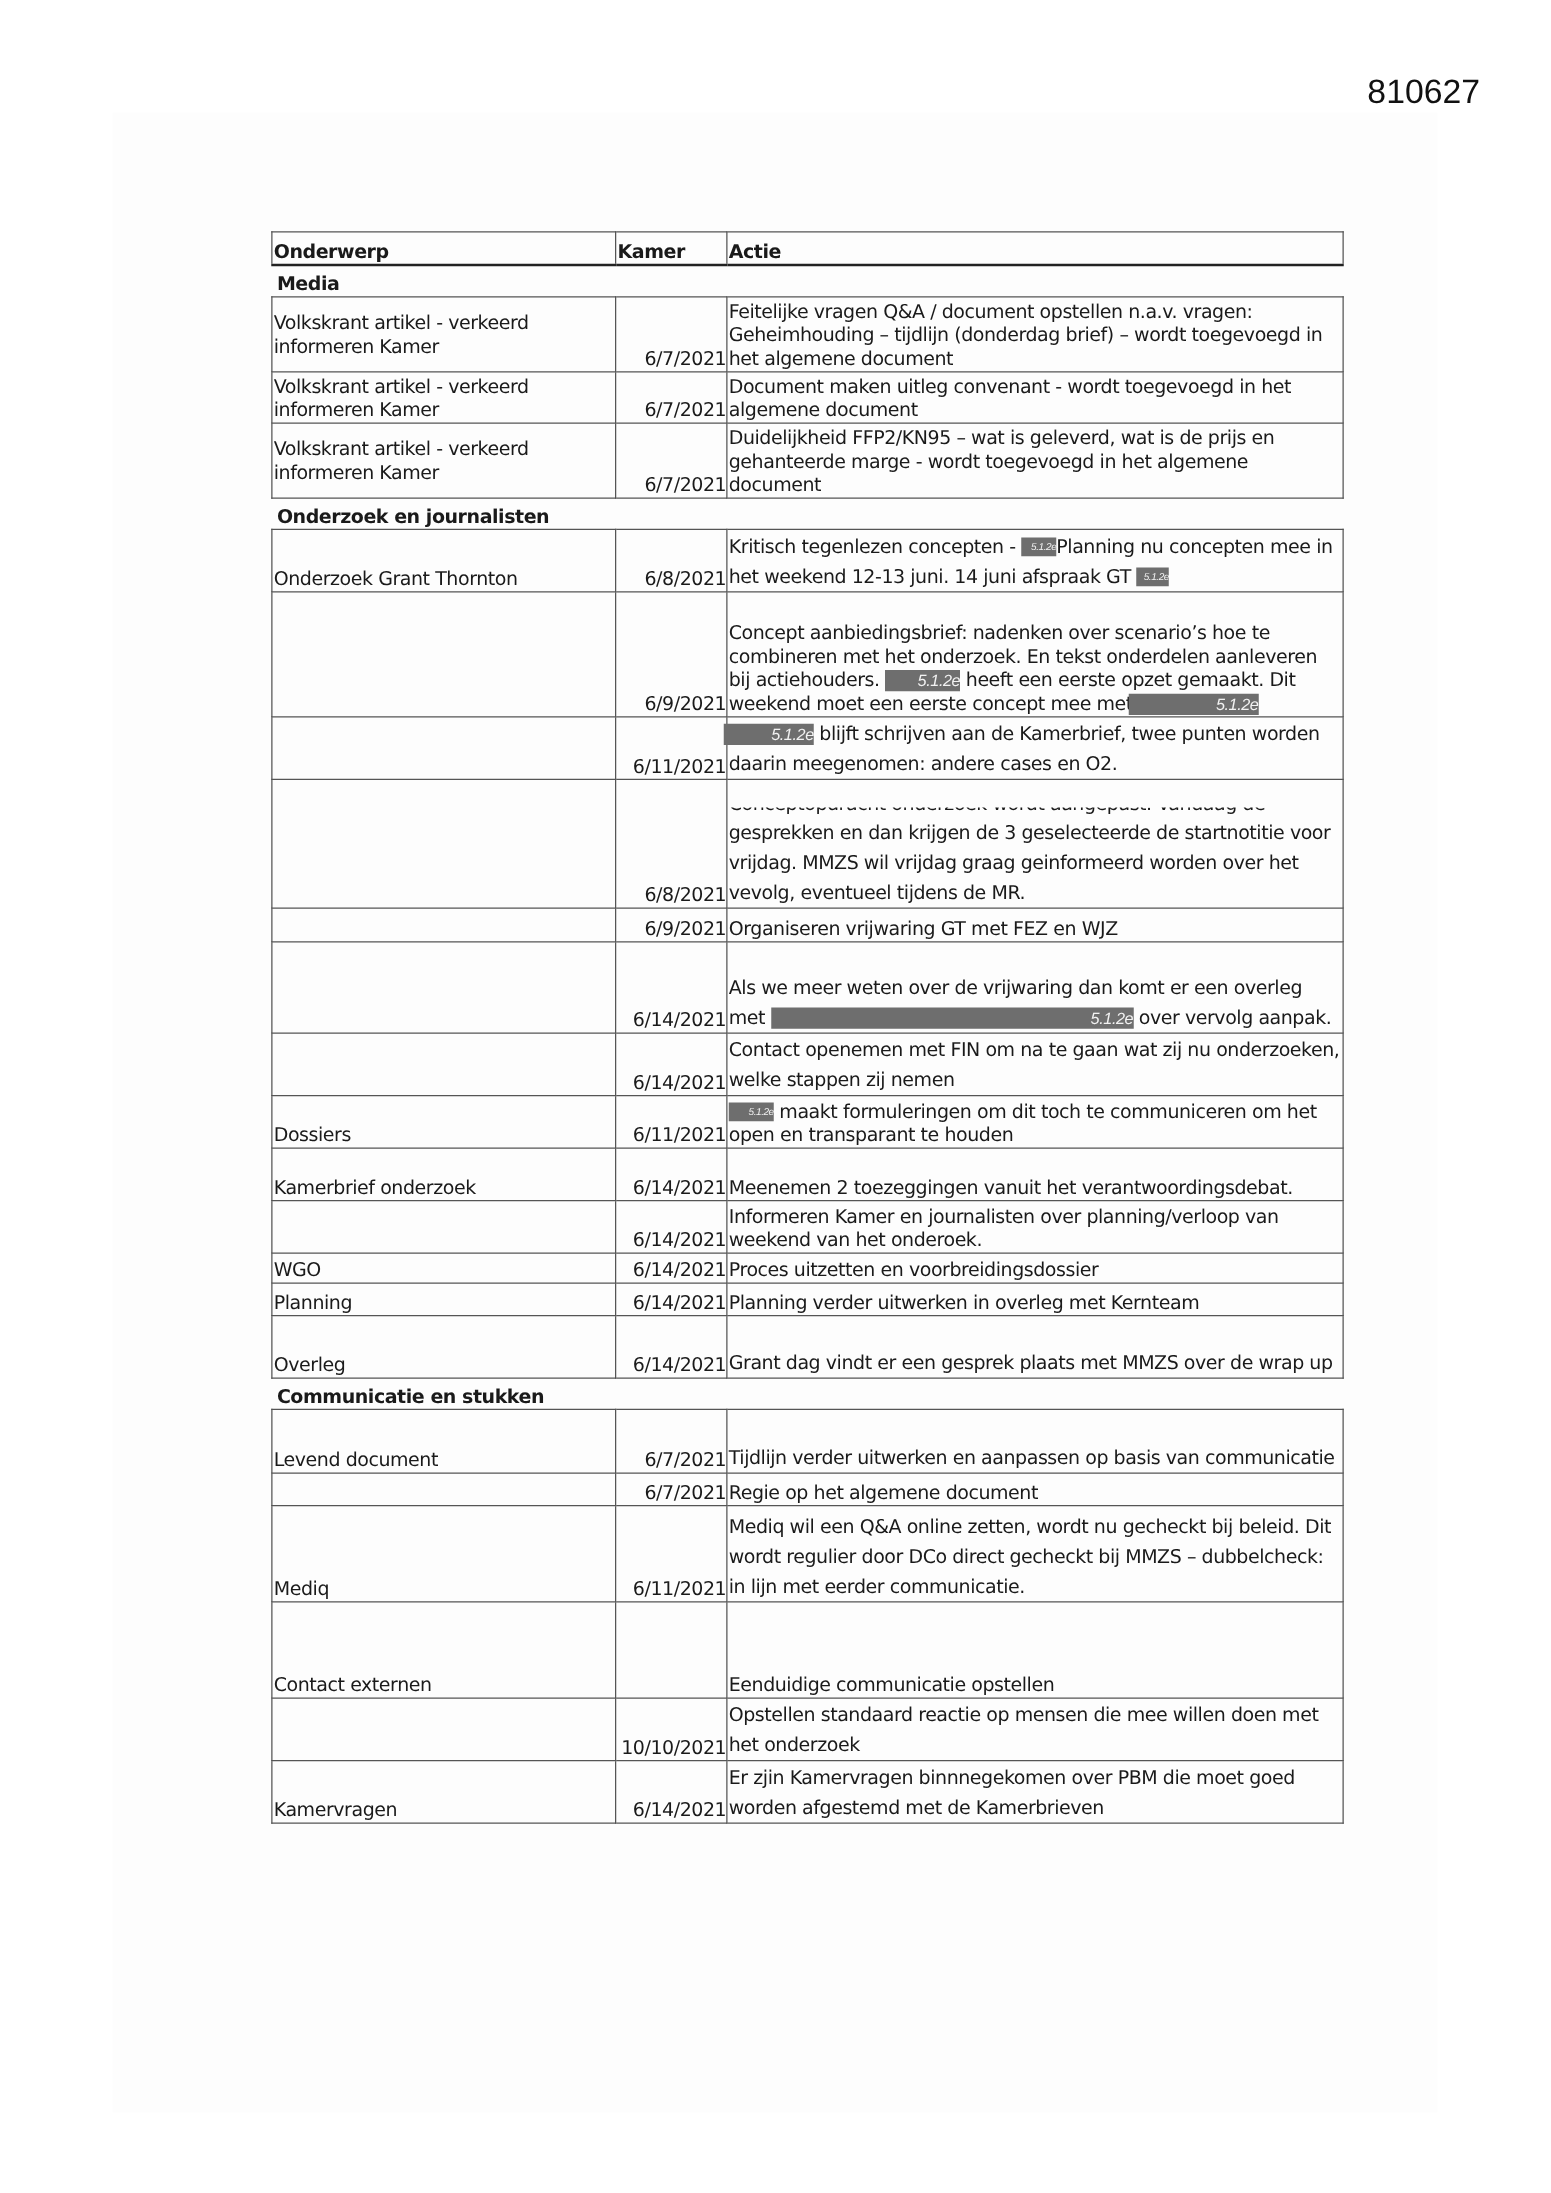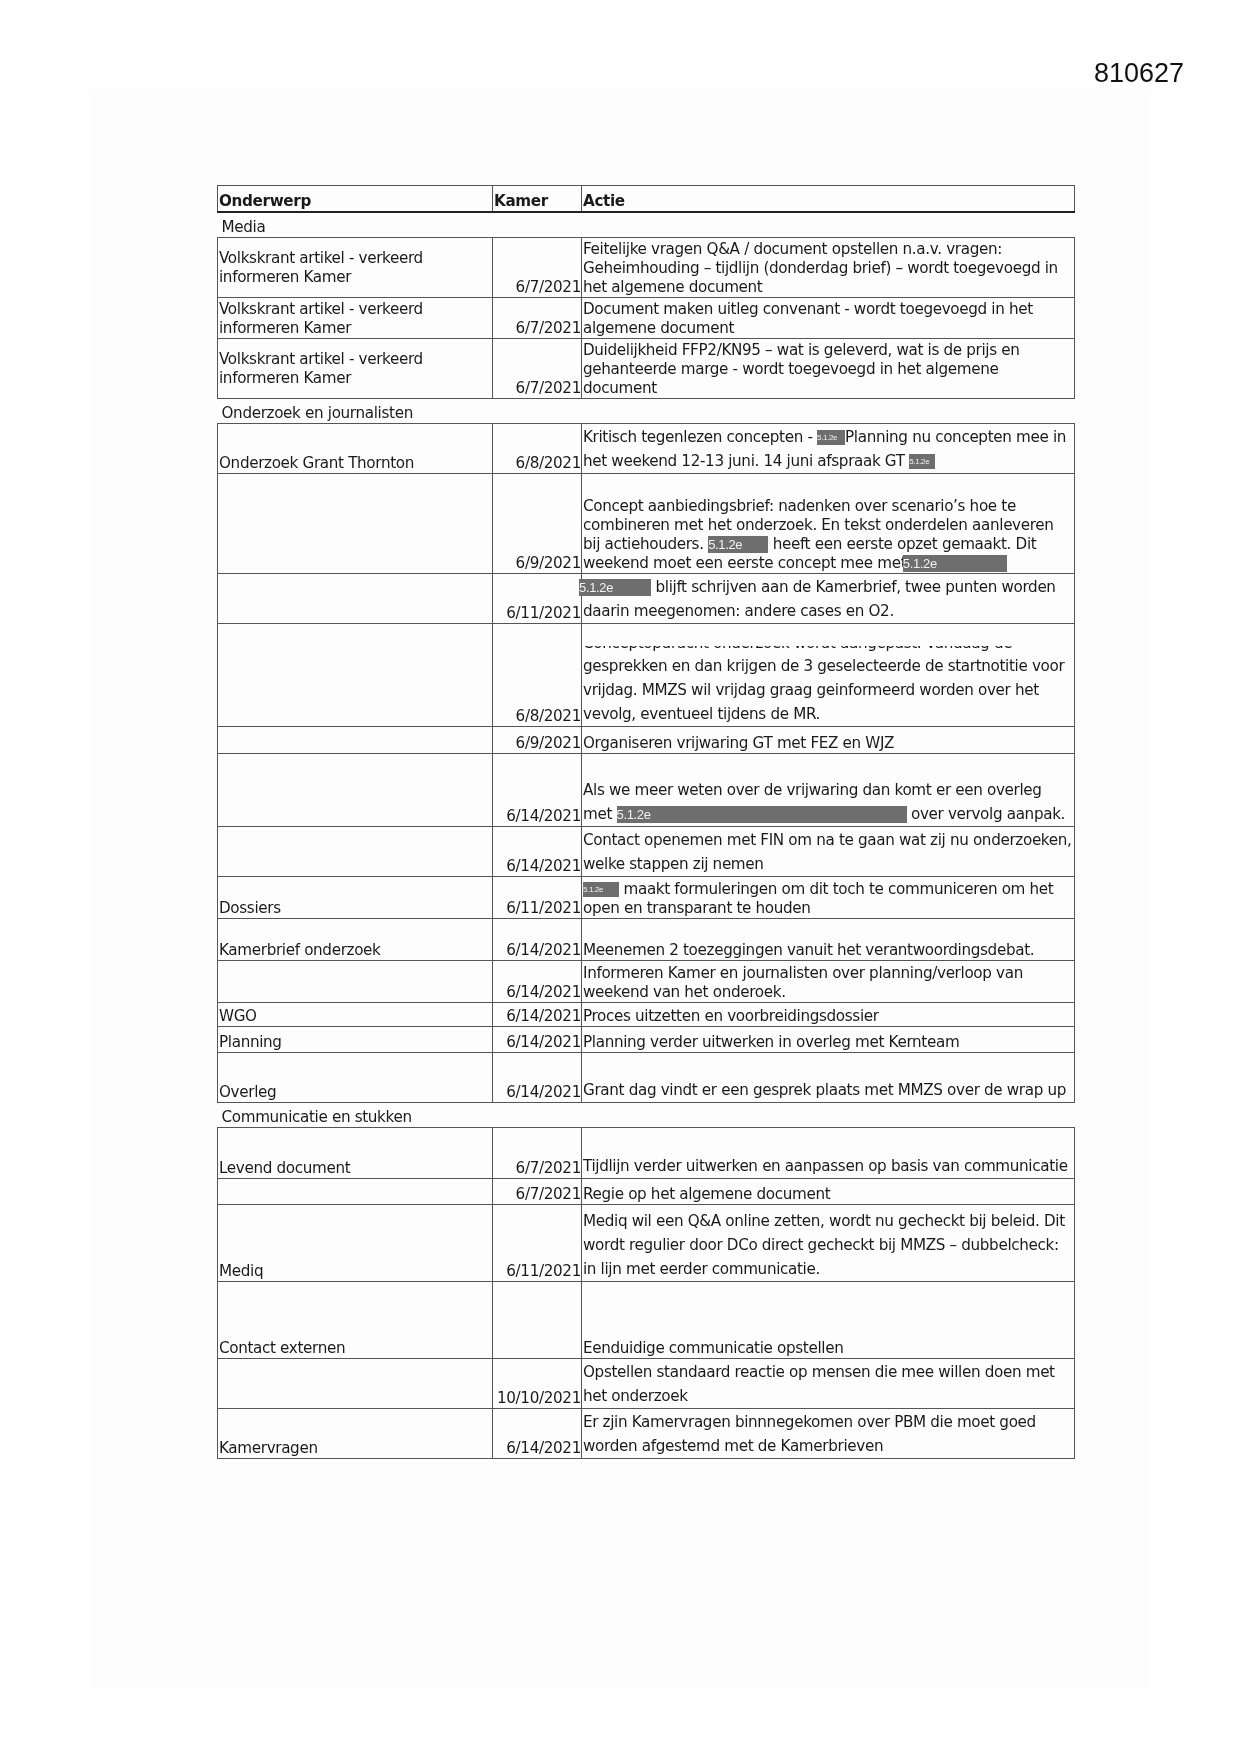--- a/index.html
+++ b/index.html
@@ -8,23 +8,23 @@
   .page-bg { position:absolute; left:90px; top:90px; width:1060px; height:1600px; background:#fdfdfd; }
   .page-number { position:absolute; right:57px; top:58px; font-family:"Liberation Sans", sans-serif; font-size:27px; color:#111; }
   .doc { position:absolute; left:179px; top:185px; width:857px; }
   table { border-collapse:collapse; width:857px; table-layout:fixed;margin-left:38px; }
   col.c1 { width:275px; } col.c2 { width:89px; } col.c3 { width:493px; }
   td, th { border:1px solid #555; padding:0 1px; font-size:15.2px; line-height:19px; vertical-align:bottom;
            font-family:"DejaVu Sans", sans-serif; letter-spacing:-0.35px; font-weight:normal; text-align:left; }
   th { font-weight:bold; border-bottom:2px solid #222; height:25px; }
   td.date { text-align:right; padding-right:0; white-space:nowrap; }
   td.act { padding-left:1px; }
-  tr.section td { border:none; font-weight:normal; height:24px; padding-left:4px; }
+  tr.section td { border:none; font-weight:bold; height:24px; padding-left:4px; }
   .redact { display:inline-block; background:#6e6e6e; color:#f2f2f2; font-family:"Liberation Sans", sans-serif;
-            font-size:13px; line-height:17px; text-align:left; vertical-align:middle; }
+            font-size:13px; line-height:17px; text-align:right; vertical-align:middle;font-style:italic; }
   .redact.small { font-size:8px; line-height:15px; }
   .clip { display:block; height:8px; overflow:hidden; line-height:19px; position:relative; }
   .clip span { position:relative; top:-12px; }
 </style>
 </head>
 <body>
 
 <div class="page-bg"></div>
 <div class="page-number">810627</div>
 

